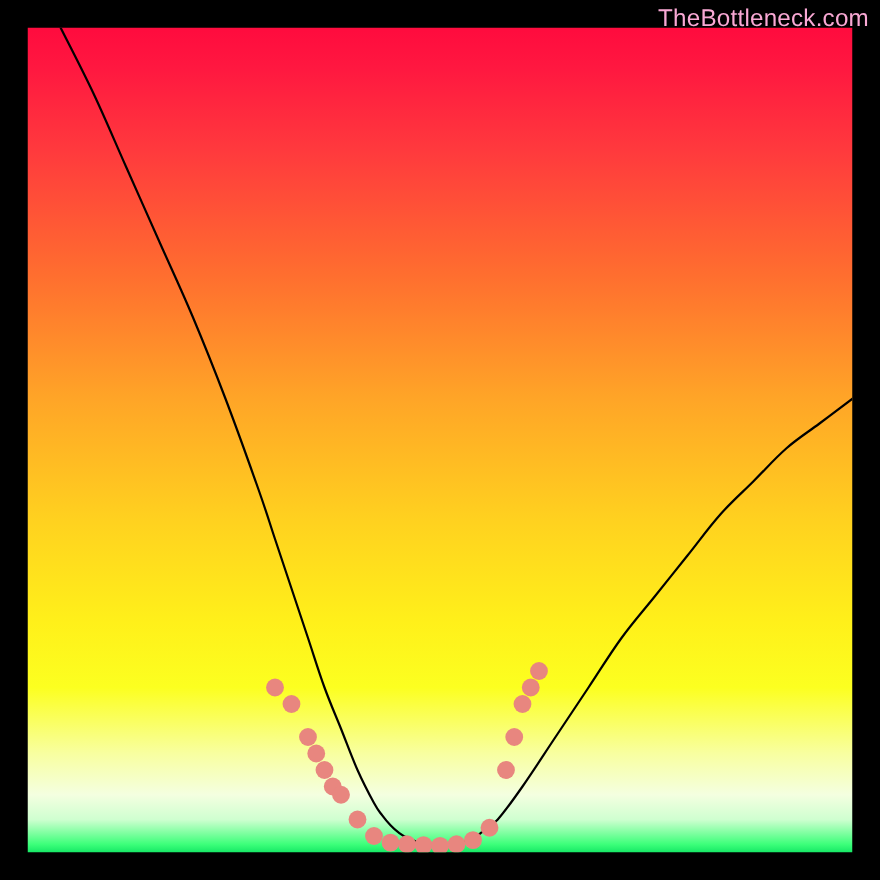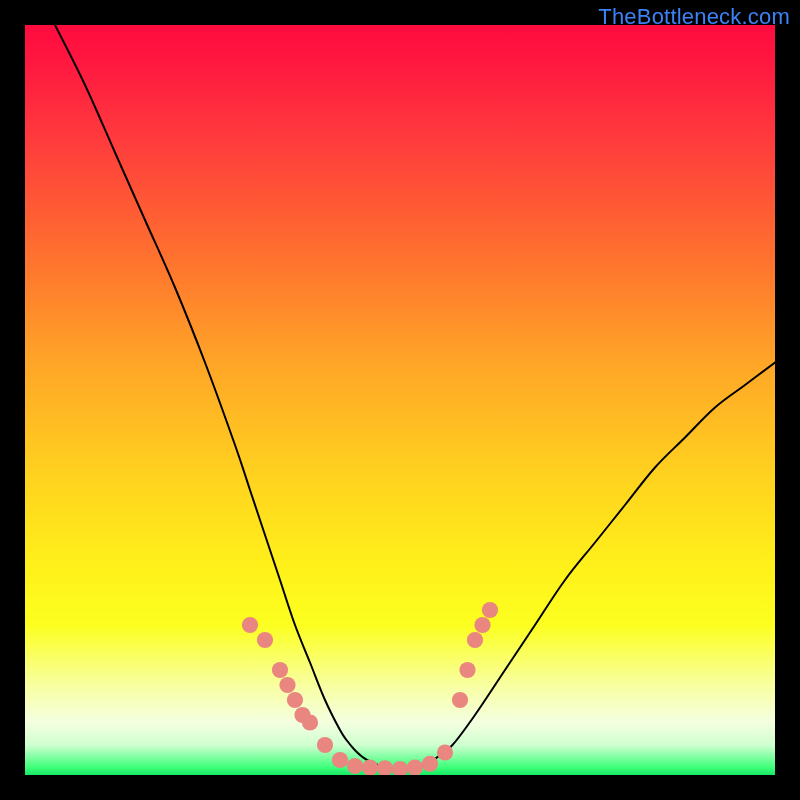--- a/index.html
+++ b/index.html
@@ -41,21 +41,21 @@
       #f4ffe0 93%,
       #cfffd0 96%,
       #3dff7a 99%,
       #16e866 100%
     );
   }
   .watermark {
     position: absolute;
     top: 4px;
     right: 10px;
-    color: #3b82f6;
+    color: #f9a8d4;
     font-size: 22px;
     font-weight: 400;
     letter-spacing: 0.2px;
     font-family: Arial, Helvetica, sans-serif;
   }
   svg.curve {
     position: absolute;
     left: 0; top: 0;
     width: 750px; height: 750px;
   }

